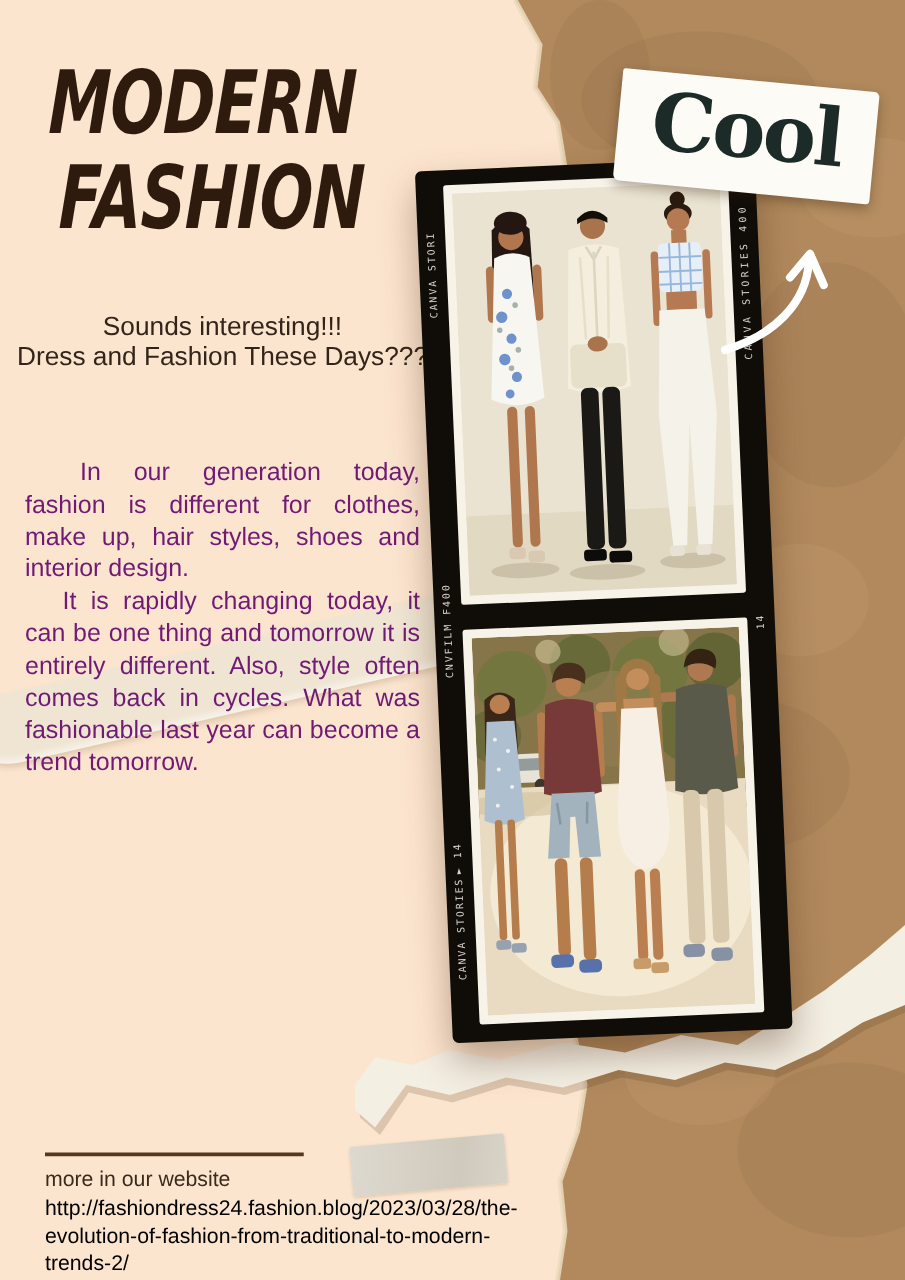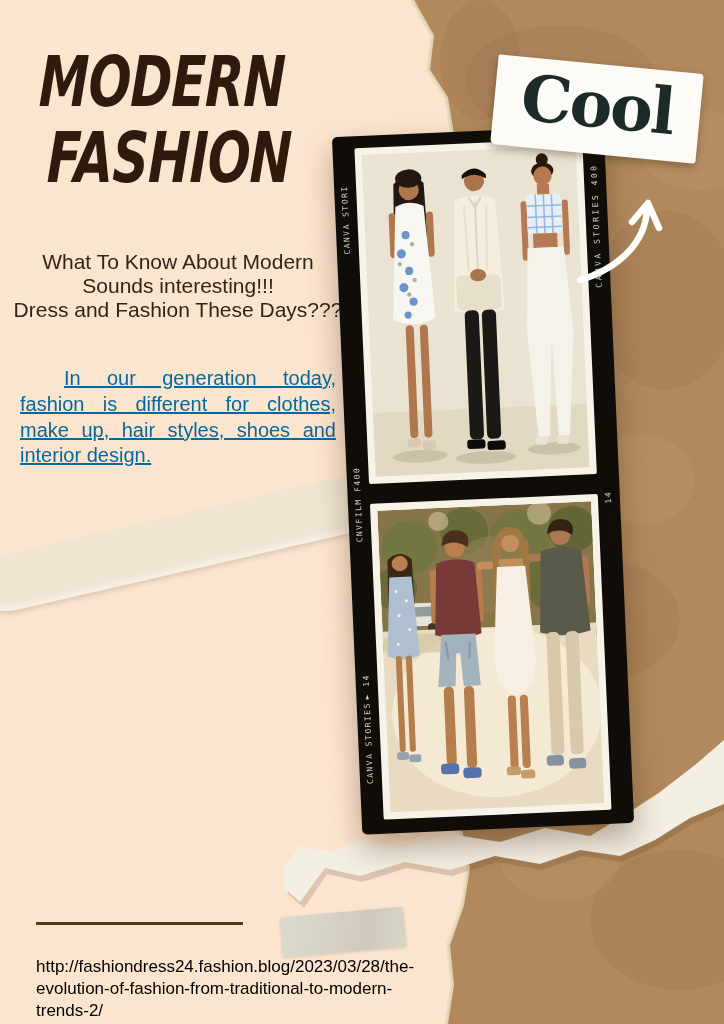--- a/index.html
+++ b/index.html
@@ -28,21 +28,21 @@
   .title .l2 { margin-left:14px; }
 
   .subtitle {
     position:absolute; left:10px; top:250px; width:336px; z-index:2;
     text-align:center; font-size:21px; line-height:24px; color:#33241a;
   }
   .subtitle span { display:block; }
 
   .bodytext {
     position:absolute; left:20px; top:366px; width:316px; z-index:2;
-    font-size:20px; line-height:25.8px; color:#0369a1; text-align:justify;text-decoration:underline;
+    font-size:20px; line-height:25.8px; color:#701a75; text-align:justify;
   }
   .bodytext p { margin:0; }
   .bodytext .p1 { text-indent:44px; }
   .bodytext .p3 { text-indent:30px; }
 
   .film {
     position:absolute; left:347px; top:131px; width:272px; height:698px; z-index:3;
     background:#100d09; border-radius:5px; transform:rotate(-2.5deg);
     box-shadow: 0 14px 30px rgba(70,40,15,.38);
   }
@@ -118,27 +118,27 @@
   </svg>
 
   <div class="torn-band"></div>
 
   <h1 class="title">
     <span>MODERN</span>
     <span class="l2">FASHION</span>
   </h1>
 
   <div class="subtitle">
-    <span>What To Know About Modern</span>
     <span>Sounds interesting!!!</span>
     <span>Dress and Fashion These Days???</span>
   </div>
 
   <div class="bodytext">
     <p class="p1">In our generation today, fashion is different for clothes, make up, hair styles, shoes and interior design.</p>
+    <p class="p3">It is rapidly changing today, it can be one thing and tomorrow it is entirely different. Also, style often comes back in cycles. What was fashionable last year can become a trend tomorrow.</p>
   </div>
 
   <div class="film">
     <span class="edge-label el-lt">CANVA STORI</span>
     <span class="edge-label el-lm">CNVFILM F400</span>
     <span class="edge-label el-lbm">► 14</span>
     <span class="edge-label el-lb">CANVA STORIES</span>
     <span class="edge-label el-rt">CANVA STORIES 400</span>
     <span class="edge-label el-rbm">14</span>
 
@@ -312,15 +312,16 @@
   </div>
 
   <svg class="arrow" width="100" height="100" viewBox="0 0 100 100">
     <path d="M15 90 C 55 78, 80 52, 82 20" fill="none" stroke="#ffffff" stroke-width="6.5" stroke-linecap="round"></path>
     <path d="M67 32 L83 13 L94 38" fill="none" stroke="#ffffff" stroke-width="6.5" stroke-linecap="round" stroke-linejoin="round"></path>
   </svg>
 
   <div class="tape"></div>
 
   <div class="rule"></div>
+  <div class="more">more in our website</div>
   <div class="url">http://fashiondress24.fashion.blog/2023/03/28/the-evolution-of-fashion-from-traditional-to-modern-trends-2/</div>
 
 </div>
 
 </body></html>

